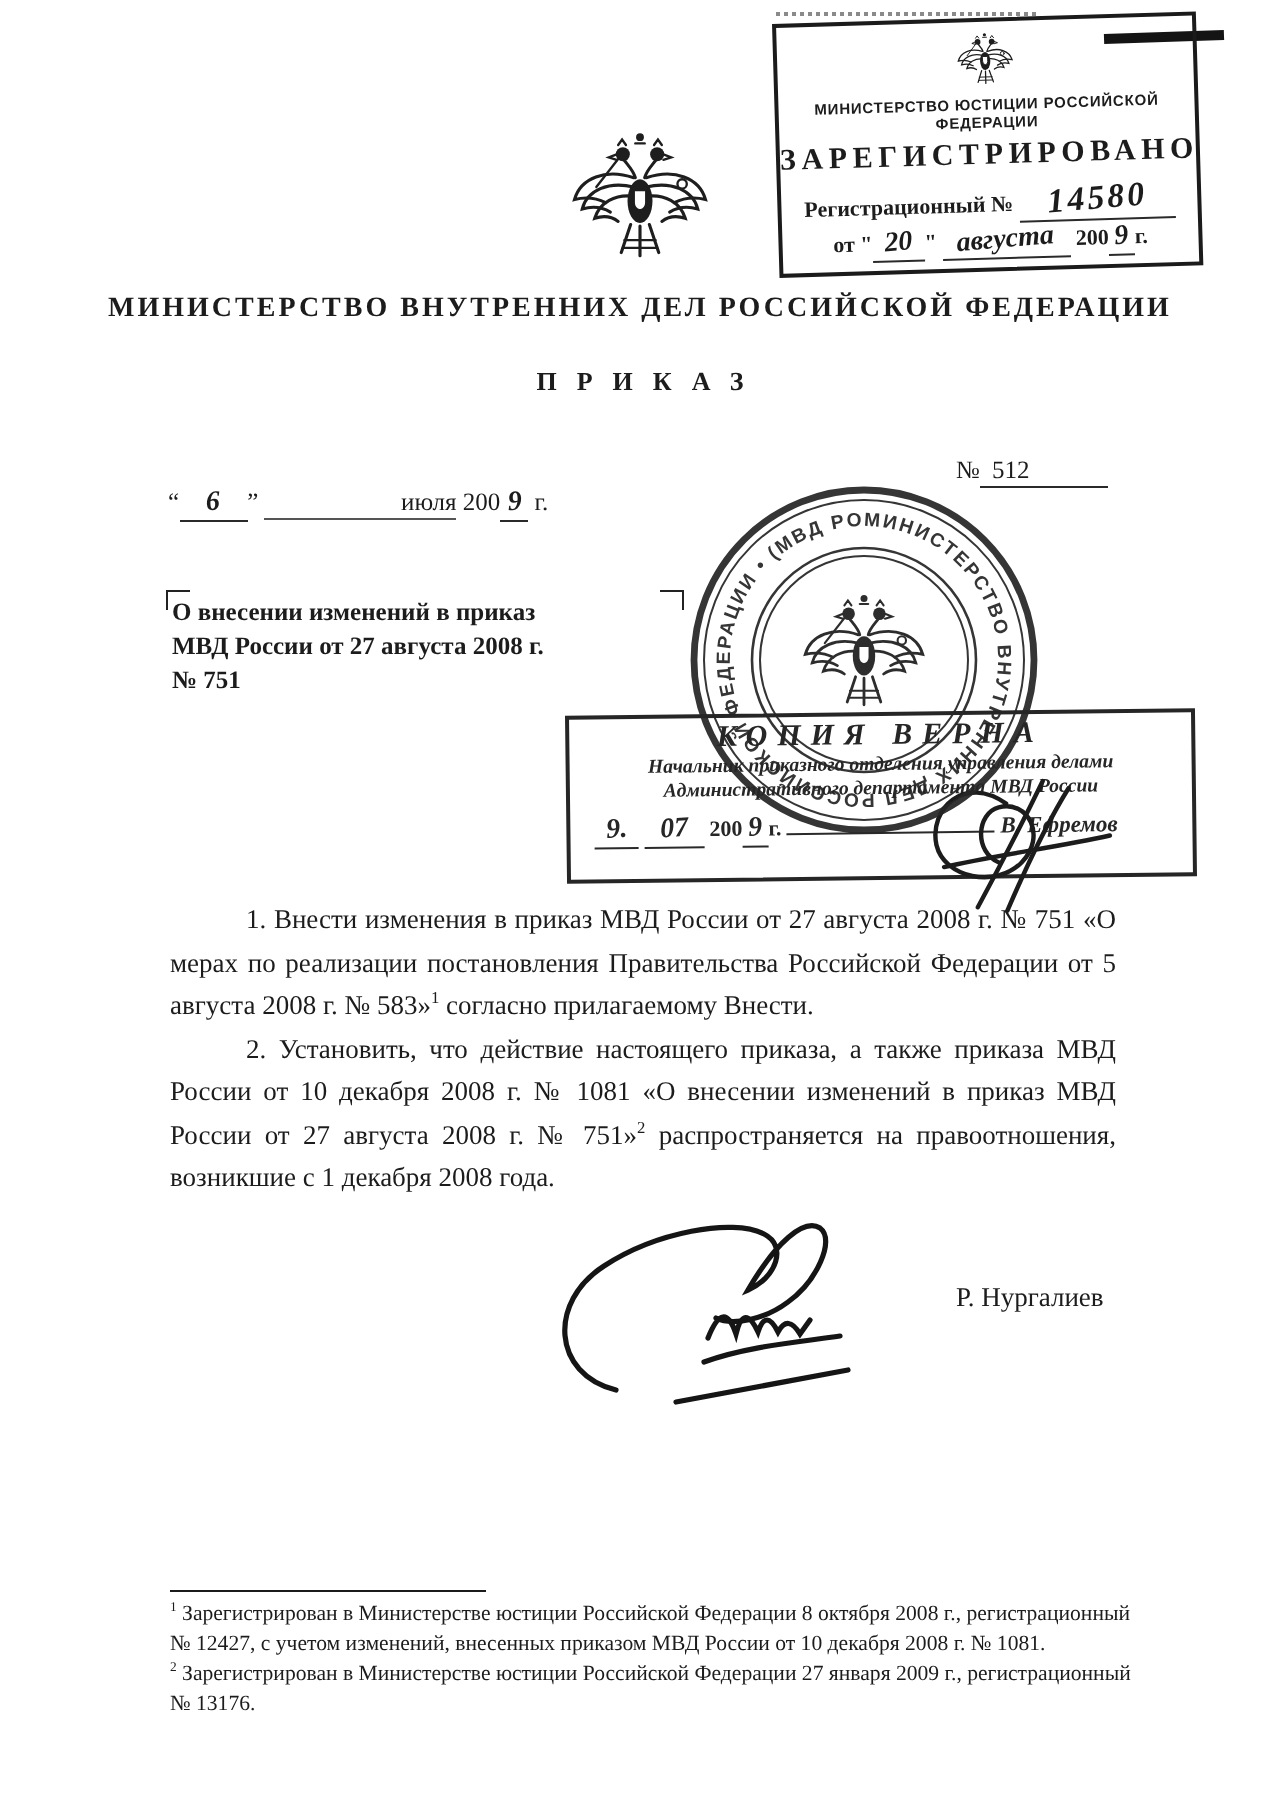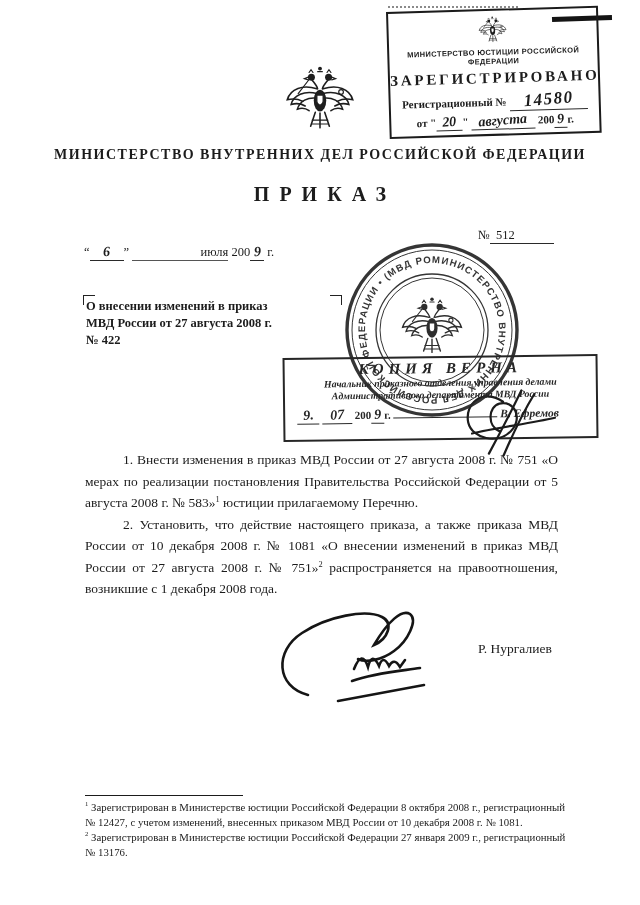--- a/index.html
+++ b/index.html
@@ -24,21 +24,21 @@
   .reg-line{font-weight:bold;font-size:11px;margin-top:4px;white-space:nowrap;}
   .reg-from{font-weight:bold;font-size:11px;margin-top:1px;white-space:nowrap;}
   .hand{font-style:italic;font-weight:bold;display:inline-block;transform:rotate(-3deg);}
   .hand-lg{font-size:17px;letter-spacing:1.5px;}
   .hand-md{font-size:14px;}
   .uline{border-bottom:1.4px solid #2a2a2a;display:inline-block;text-align:center;}
   .smudge{left:552px;top:16px;width:60px;height:5px;background:#141414;transform:rotate(-2deg);}
   .dots{left:388px;top:6px;width:130px;border-top:2px dotted #8a8a8a;}
   
   .hdr-ministry{left:0;top:147px;width:100%;text-align:center;font-size:14px;letter-spacing:1.5px;font-weight:bold;}
-  .hdr-order{left:0;top:183px;width:100%;text-align:center;font-size:20px;font-weight:bold;letter-spacing:10px;text-indent:10px;}
+  .hdr-order{left:0;top:183px;width:100%;text-align:center;font-size:13px;font-weight:bold;letter-spacing:10px;text-indent:10px;}
   
   .date-left{left:84px;top:244px;font-size:12.5px;white-space:nowrap;}
   .num-right{left:478px;top:228px;font-size:12.5px;white-space:nowrap;}
   .city{left:0;top:262px;width:100%;text-align:center;font-size:11px;}
   .slot-day{width:34px;}
   .slot-month{width:96px;border-bottom:1.2px solid #555;}
   .slot-digit{width:14px;}
   .slot-num{width:58px;text-align:left;padding-left:6px;}
   
   .subject{left:86px;top:298px;width:240px;font-weight:bold;font-size:12.5px;line-height:17px;}
@@ -140,21 +140,21 @@
   </div>
   <div class="abs num-right">
     <span>№</span><span class="uline slot-num">512</span>
   </div>
 
   <div class="abs corner corner-l"></div>
   <div class="abs corner corner-r"></div>
   <div class="abs subject">
     <div>О внесении изменений в приказ</div>
     <div>МВД России от 27 августа 2008 г.</div>
-    <div>№ 422</div>
+    <div>№ 751</div>
   </div>
 
   <svg class="abs round-stamp" viewBox="0 0 178 178">
     <circle cx="89" cy="89" r="85" fill="none" stroke="#262626" stroke-width="3.4"></circle>
     <circle cx="89" cy="89" r="80" fill="none" stroke="#262626" stroke-width="1"></circle>
     <circle cx="89" cy="89" r="56" fill="none" stroke="#262626" stroke-width="1.3"></circle>
     <circle cx="89" cy="89" r="52" fill="none" stroke="#262626" stroke-width="1"></circle>
     <defs>
       <path id="ringpath" d="M 89,22 A 67,67 0 1 1 88.99,22"></path>
     </defs>
@@ -179,21 +179,21 @@
           <path d="M52,20 C30,4 10,22 14,42 C18,60 46,66 60,52 C74,38 64,18 48,22 C36,25 34,46 48,52"></path>
           <path d="M72,8 C60,32 46,58 36,76"></path>
           <path d="M86,12 C72,34 60,60 52,78"></path>
           <path d="M18,54 C44,48 80,44 108,38"></path>
         </g>
       </svg>
     </div>
   </div>
 
   <div class="abs body-text">
-    <p><span>1. Внести изменения  в  приказ  МВД  России  от 27 августа 2008 г. № 751 «О мерах по реализации постановления Правительства Российской Федерации от 5 августа 2008 г. № 583»</span><span class="sup">1</span><span> юстиции прилагаемому Перечню.</span></p>
+    <p><span>1. Внести изменения  в  приказ  МВД  России  от 27 августа 2008 г. № 751 «О мерах по реализации постановления Правительства Российской Федерации от 5 августа 2008 г. № 583»</span><span class="sup">1</span><span> согласно прилагаемому Внести.</span></p>
     <p><span>2. Установить, что действие настоящего приказа, а также приказа МВД России от 10 декабря 2008 г. № 1081 «О внесении изменений в приказ МВД России от 27 августа 2008 г. № 751»</span><span class="sup">2</span><span> распространяется на правоотношения, возникшие с 1 декабря 2008 года.</span></p>
   </div>
 
   <svg class="abs big-sign" viewBox="0 0 190 112">
     <g fill="none" stroke="#151515" stroke-width="2.6" stroke-linecap="round">
       <path d="M40,90 C8,82 6,46 34,28 C60,11 98,4 114,12 C126,18 120,34 106,40 C120,16 134,4 142,9 C150,15 140,36 126,46 C114,55 98,58 90,54"></path>
       <path d="M86,64 q8,-20 14,-2 q4,-16 11,-1 q4,-12 10,0 q5,-9 11,1 l5,-7"></path>
       <path d="M84,76 C106,68 132,66 152,63"></path>
       <path d="M70,96 L156,80"></path>
     </g>

